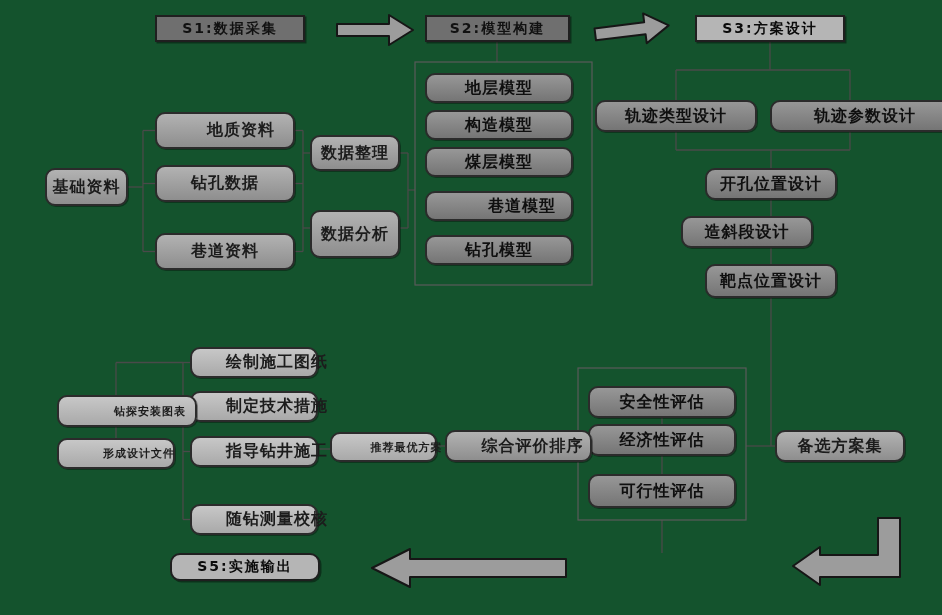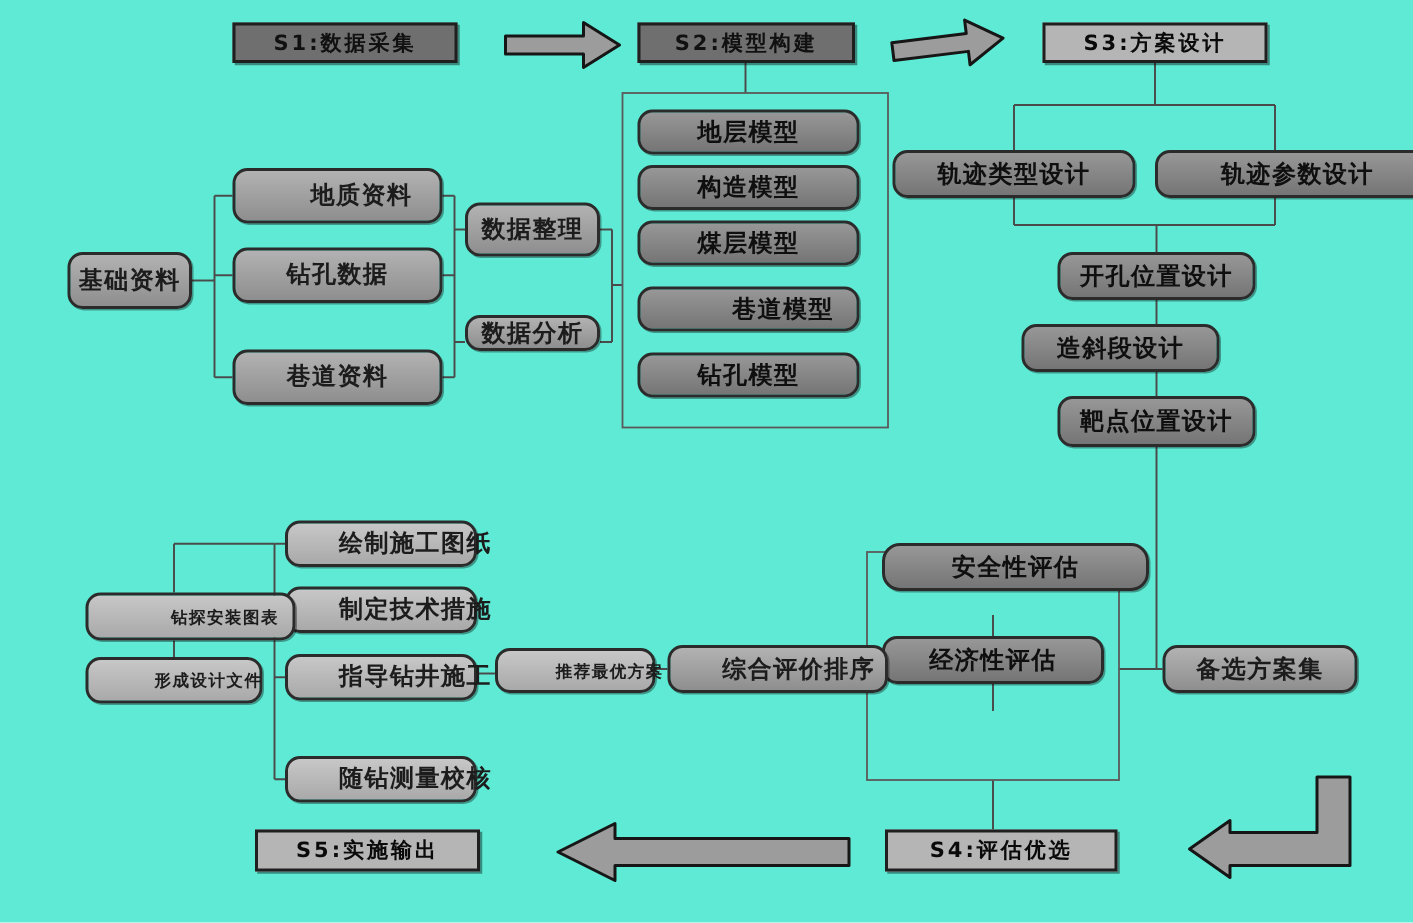--- a/index.html
+++ b/index.html
@@ -1,17 +1,17 @@
 <!DOCTYPE html>
 <html><head>
 <meta charset="utf-8">
 <style>
   html,body{margin:0;padding:0;background:#ffffff;}
   .canvas{
-    position:relative;width:942px;height:615px;background:#5eead4;
+    position:relative;width:942px;height:615px;background:#14532d;
     font-family:"DejaVu Sans","Liberation Sans",sans-serif;overflow:hidden;
   }
   svg.wires{position:absolute;left:0;top:0;}
   .node{
     position:absolute;display:flex;align-items:center;justify-content:center;
     border:2px solid #2b2b2b;border-radius:10px;
     background:linear-gradient(180deg,#b2b2b2,#8e8e8e);
     color:#1c1c1c;font-size:16px;font-weight:700;letter-spacing:1px;
     box-sizing:border-box;text-align:center;box-shadow:1px 1px 0 rgba(0,0,0,.35);
     white-space:nowrap;
@@ -86,45 +86,45 @@
       <polygon points="337,24 389,24 389,15 413,30 389,45 389,36 337,36"></polygon>
       <polygon transform="rotate(-7 631 30)" points="595,24 645,24 645,15 669,30 645,45 645,36 595,36"></polygon>
       <polygon points="566,559 410,559 410,549 372,568 410,587 410,577 566,577"></polygon>
       <polygon points="878,518 900,518 900,577 820,577 820,585 793,566 820,547 820,555 878,555"></polygon>
     </g>
   </svg>
 
   <div class="step dark" style="left:155px;top:15px;width:150px;height:27px;">S1:数据采集</div>
   <div class="step dark" style="left:425px;top:15px;width:145px;height:27px;">S2:模型构建</div>
   <div class="step light" style="left:695px;top:15px;width:150px;height:27px;">S3:方案设计</div>
-  <div class="step light" style="left:590px;top:553px;width:155px;height:28px;">S4:评估优选</div>
-  <div class="step light" style="left:170px;top:553px;width:150px;height:28px;">S5:实施输出</div>
+  <div class="step light" style="left:170px;top:553px;width:150px;height:28px;border-radius:10px;">S5:实施输出</div>
 
   <div class="node" style="left:45px;top:168px;width:83px;height:38px;">基础资料</div>
   <div class="node" style="left:155px;top:112px;width:140px;height:37px;padding-left:32px;">地质资料</div>
   <div class="node" style="left:155px;top:165px;width:140px;height:37px;">钻孔数据</div>
   <div class="node" style="left:155px;top:233px;width:140px;height:37px;">巷道资料</div>
   <div class="node" style="left:310px;top:135px;width:90px;height:36px;">数据整理</div>
-  <div class="node" style="left:310px;top:210px;width:90px;height:24px;">数据分析</div>
+  <div class="node" style="left:310px;top:210px;width:90px;height:48px;">数据分析</div>
 
   <div class="node dark" style="left:425px;top:73px;width:148px;height:30px;">地层模型</div>
   <div class="node dark" style="left:425px;top:110px;width:148px;height:30px;">构造模型</div>
   <div class="node dark" style="left:425px;top:147px;width:148px;height:30px;">煤层模型</div>
   <div class="node dark" style="left:425px;top:191px;width:148px;height:30px;padding-left:46px;">巷道模型</div>
   <div class="node dark" style="left:425px;top:235px;width:148px;height:30px;">钻孔模型</div>
 
   <div class="node dark" style="left:595px;top:100px;width:162px;height:32px;">轨迹类型设计</div>
   <div class="node dark" style="left:770px;top:100px;width:190px;height:32px;">轨迹参数设计</div>
   <div class="node dark" style="left:705px;top:168px;width:132px;height:32px;">开孔位置设计</div>
   <div class="node dark" style="left:681px;top:216px;width:132px;height:32px;">造斜段设计</div>
   <div class="node dark" style="left:705px;top:264px;width:132px;height:34px;">靶点位置设计</div>
 
   <div class="node" style="left:775px;top:430px;width:130px;height:32px;">备选方案集</div>
-  <div class="node dark" style="left:588px;top:362px;width:178px;height:32px;border-radius:12px;">安全性评估</div>
+  <div class="node dark" style="left:588px;top:386px;width:148px;height:32px;">安全性评估</div>
   <div class="node dark" style="left:588px;top:424px;width:148px;height:32px;">经济性评估</div>
+  <div class="node dark" style="left:588px;top:474px;width:148px;height:34px;">可行性评估</div>
   <div class="node" style="left:445px;top:430px;width:147px;height:32px;padding-left:28px;">综合评价排序</div>
   <div class="node light" style="left:330px;top:432px;width:107px;height:30px;font-size:11px;">推荐最优方案</div>
 
   <div class="node light" style="left:190px;top:347px;width:128px;height:31px;">绘制施工图纸</div>
   <div class="node light" style="left:190px;top:391px;width:128px;height:31px;">制定技术措施</div>
   <div class="node light" style="left:190px;top:436px;width:128px;height:31px;">指导钻井施工</div>
   <div class="node light" style="left:190px;top:504px;width:128px;height:31px;">随钻测量校核</div>
   <div class="node light" style="left:57px;top:395px;width:140px;height:32px;font-size:11px;">钻探安装图表</div>
   <div class="node light" style="left:57px;top:438px;width:118px;height:31px;font-size:11px;">形成设计文件</div>
 

